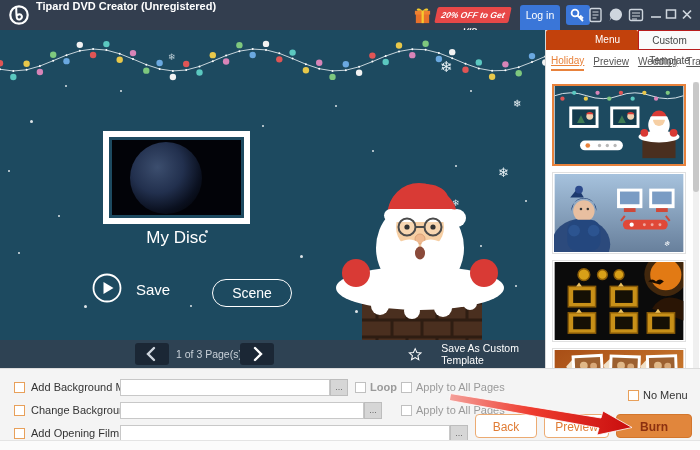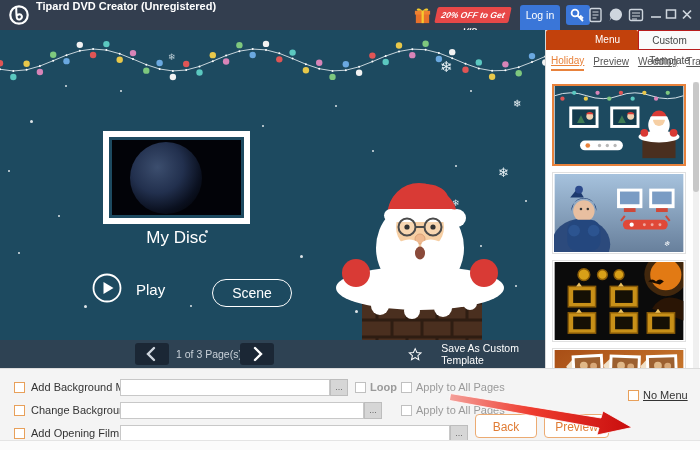--- a/index.html
+++ b/index.html
@@ -273,21 +273,21 @@
           </div>
         </div>
     </div>
 
     <div class="disc-title">My Disc</div>
 
     <svg class="play-btn" viewBox="0 0 30 30">
       <circle cx="15" cy="15" r="13.5" fill="none" stroke="#fff" stroke-width="1.8"></circle>
       <path d="M11.5 9 L21.5 15 L11.5 21 Z" fill="#fff"></path>
     </svg>
-    <div class="play-label">Play</div>
+    <div class="play-label">Save</div>
     <div class="scene-btn">Scene</div>
 
     <svg class="santa" viewBox="0 0 240 214">
 
       <rect x="62" y="130" width="120" height="84" fill="#4a2f1f"></rect>
       <g stroke="#2e1d12" stroke-width="3">
         <path d="M62 147 h120 M62 164 h120 M62 181 h120 M62 198 h120"></path>
         <path d="M92 130 v17 M122 130 v17 M152 130 v17"></path>
         <path d="M77 147 v17 M107 147 v17 M137 147 v17 M167 147 v17"></path>
         <path d="M92 164 v17 M122 164 v17 M152 164 v17"></path>
@@ -529,24 +529,25 @@
     <div class="dots-btn" style="left:364px; top:33px;">...</div>
     <div class="chk gray" style="left:401px; top:36px;"></div>
     <div class="clabel dim" style="left:416px; top:35px;">Apply to All Pages</div>
 
     <div class="chk" style="left:14px; top:59px;"></div>
     <div class="clabel" style="left:31px; top:58px;">Add Opening Film:</div>
     <input class="cinput" style="left: 120px; top: 56px; width: 330px;" value="">
     <div class="dots-btn" style="left:450px; top:56px;">...</div>
 
     <div class="chk" style="left:628px; top:21px;"></div>
-    <div class="clabel" style="left:643px; top:20px;text-decoration:underline;">No Menu</div>
+    <div class="clabel" style="left:643px; top:20px;">No Menu</div>
 
     <div class="act-btn outline" style="left:475px; width:62px;">Back</div>
     <div class="act-btn outline" style="left:544px; width:65px;">Preview</div>
+    <div class="act-btn fill" style="left:616px; width:76px; font-weight:bold;">Burn</div>
   </div>
 
   <div class="bottom-strip"></div>
 
   <svg class="arrow-overlay" viewBox="0 0 700 450">
     <defs>
         <linearGradient id="argb" x1="0" y1="0" x2="1" y2="0">
       <stop offset="0" stop-color="#f4a09a"></stop>
           <stop offset="0.45" stop-color="#ee3b2e"></stop>
           <stop offset="1" stop-color="#c80d0d"></stop>

